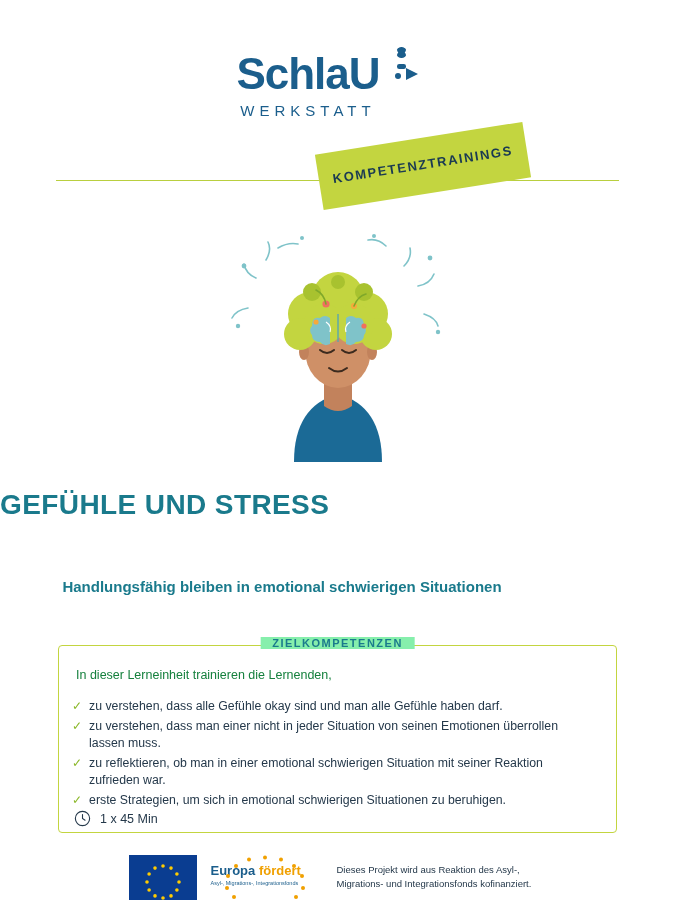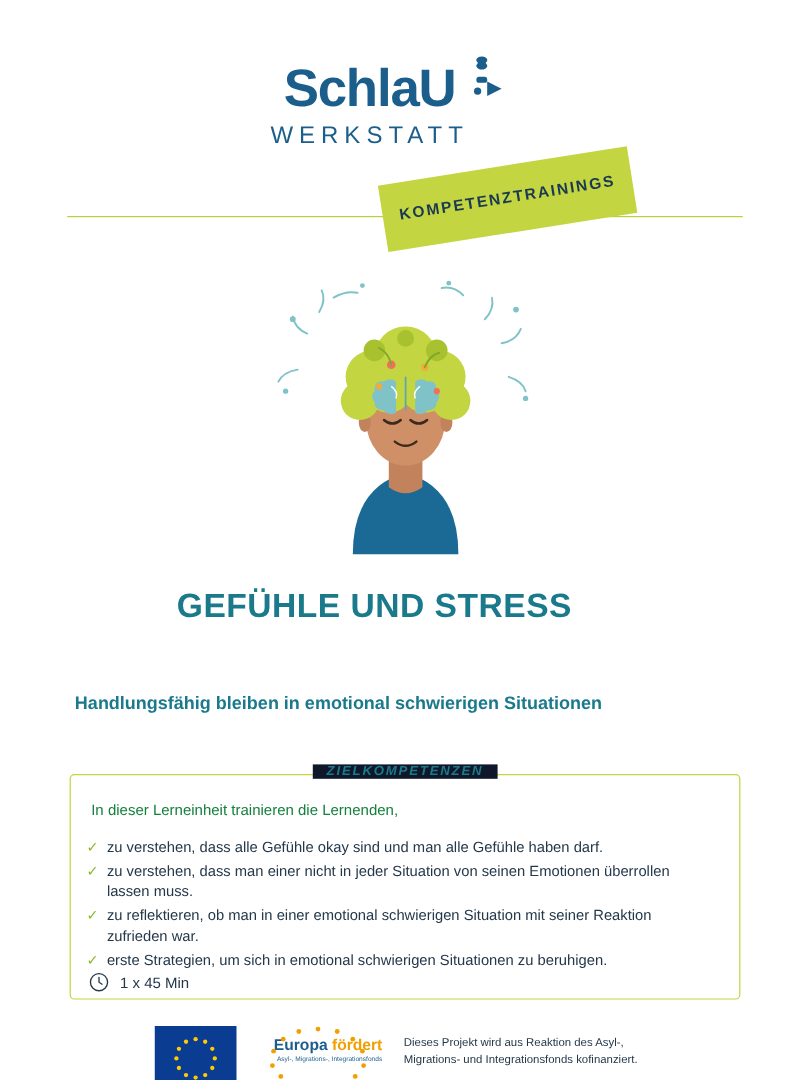--- a/index.html
+++ b/index.html
@@ -35,21 +35,21 @@
   }
   .logo-burst {
     position: absolute;
     top: -6px;
     right: -42px;
     width: 40px;
     height: 40px;
   }
   .logo-sub {
     margin-top: 6px;
-    font-size: 20px;
+    font-size: 15px;
     letter-spacing: 5px;
     color: #1b5e8c;
     font-weight: normal;
   }
 
   
   .divider {
     position: absolute;
     top: 180px;
     left: 56px;
@@ -93,21 +93,20 @@
     height: 240px;
     margin: 0 auto;
   }
 
   
   .title {
     position: absolute;
     top: 486px;
     left: 0;
     width: 624px;
-    text-align: center;
     font-size: 28px;
     font-weight: bold;
     letter-spacing: 0.4px;
     color: #1a7a8c;
     line-height: 1.33;
   }
   .subtitle {
     position: absolute;
     top: 578px;
     left: 0;
@@ -127,27 +126,26 @@
     height: 188px;
     border: 1px solid #c3d540;
     border-radius: 4px;
     box-sizing: border-box;
   }
   .box-legend {
     position: absolute;
     top: 637px;
     left: 50%;
     transform: translateX(-50%);
-    background: #0f172a;
+    background: #86efac;
     padding: 0 12px;
     font-size: 11px;
     font-weight: bold;
     letter-spacing: 1.5px;
     color: #1a7a8c;
-    font-style: italic;
   }
   .box-intro {
     position: absolute;
     top: 668px;
     left: 76px;
     font-size: 12.5px;
     color: #15803d;
   }
   .bullets {
     position: absolute;
@@ -204,21 +202,21 @@
     text-align: center;
     margin-right: 14px;
   }
   .eu-flag {
     width: 68px;
     height: 45px;
     background: #0a3d91;
     position: relative;
   }
   .amif-wrap {
-    text-align: right;
+    text-align: left;
     margin-right: 18px;
     position: relative;
     width: 108px;
   }
   .amif-title {
     font-size: 13px;
     font-weight: bold;
     color: #1b5e8c;
     line-height: 1.1;
     padding-top: 9px;

